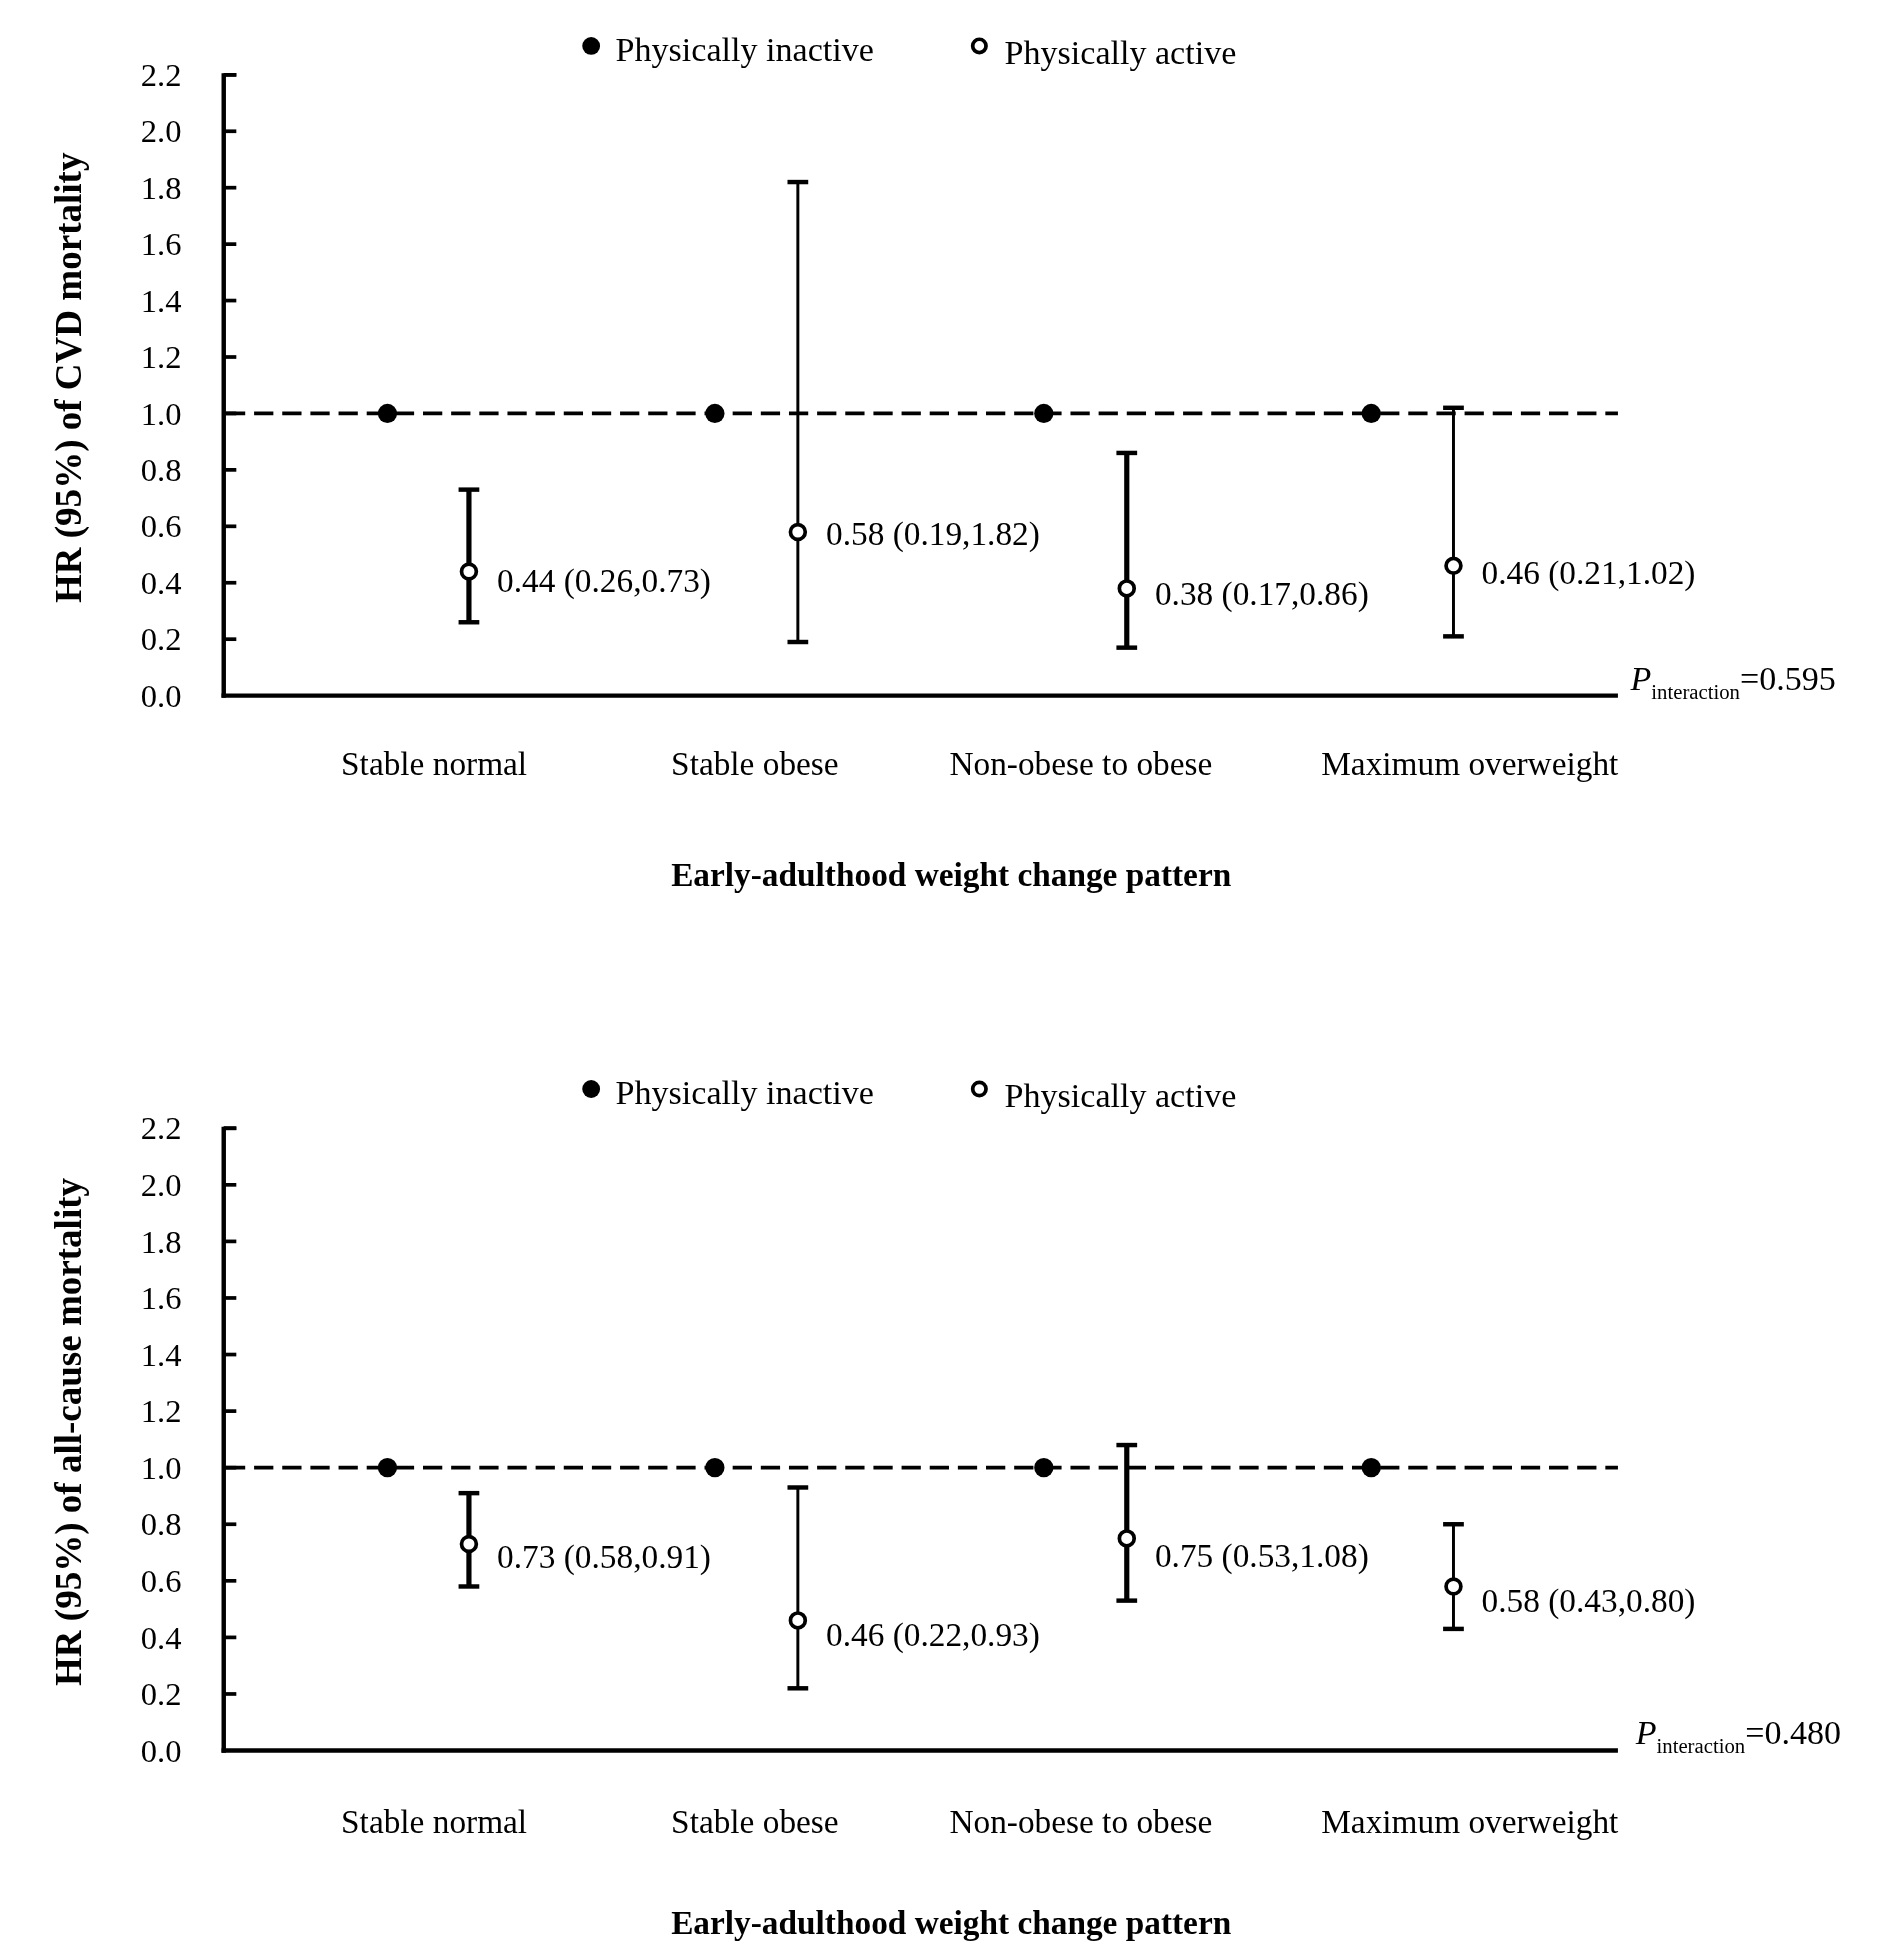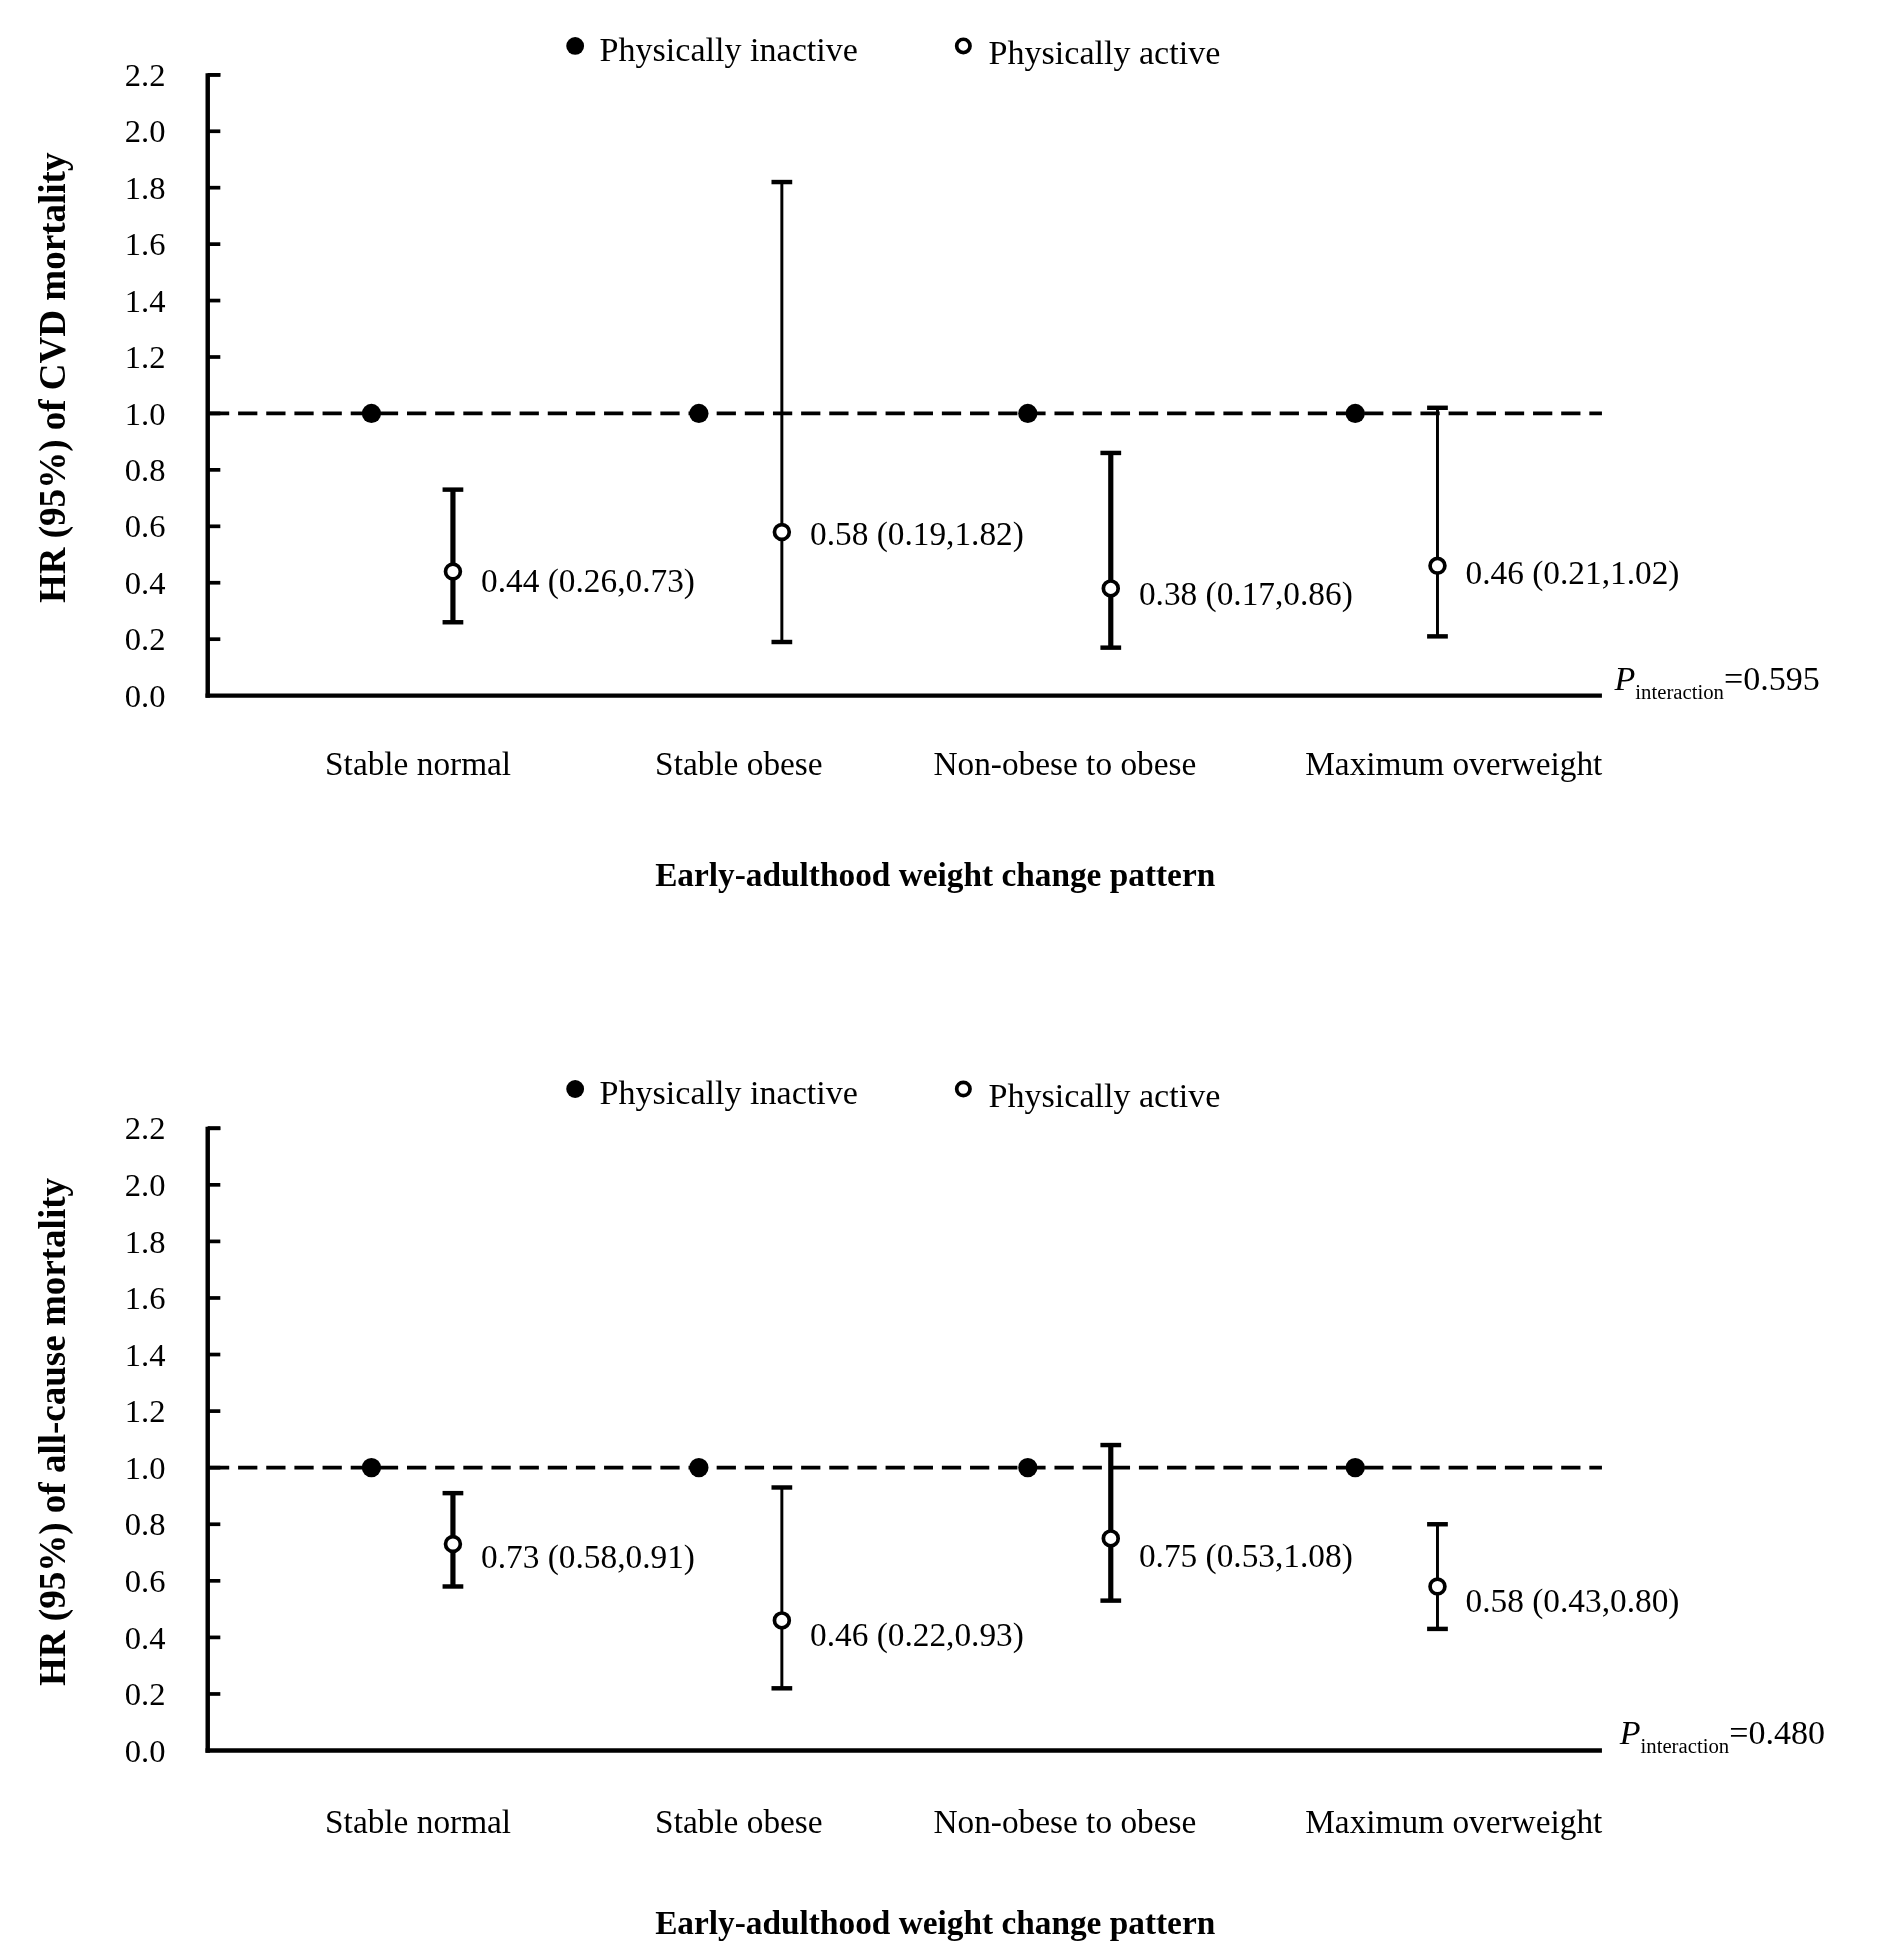--- a/index.html
+++ b/index.html
@@ -1,17 +1,17 @@
 <!DOCTYPE html>
 <html style="font-size:12px"><head>
 <meta charset="utf-8">
 <style>
   html, body { margin: 0; padding: 0; background: #ffffff; }
   body { width: 1883px; height: 1955px; overflow: hidden; }
-  #figure { position: absolute; left: 0; top: 0; width: 1826px; height: 1955px; }
+  #figure { position: absolute; left: 0; top: 0; width: 1826px; height: 1955px; padding-left: 16px; }
   svg text { font-family: "Liberation Serif", "DejaVu Serif", serif; fill: #000000; }
   .tick-label { font-size: 44px; }
   .cat-label { font-size: 45px; }
   .legend-label { font-size: 46px; }
   .annot { font-size: 45px; }
   .ytitle { font-size: 50px; font-weight: bold; }
   .xtitle { font-size: 45px; font-weight: bold; }
   .pval { font-size: 46px; }
   .pval-sub { font-size: 28px; }
   .pval-p { font-style: italic; }

